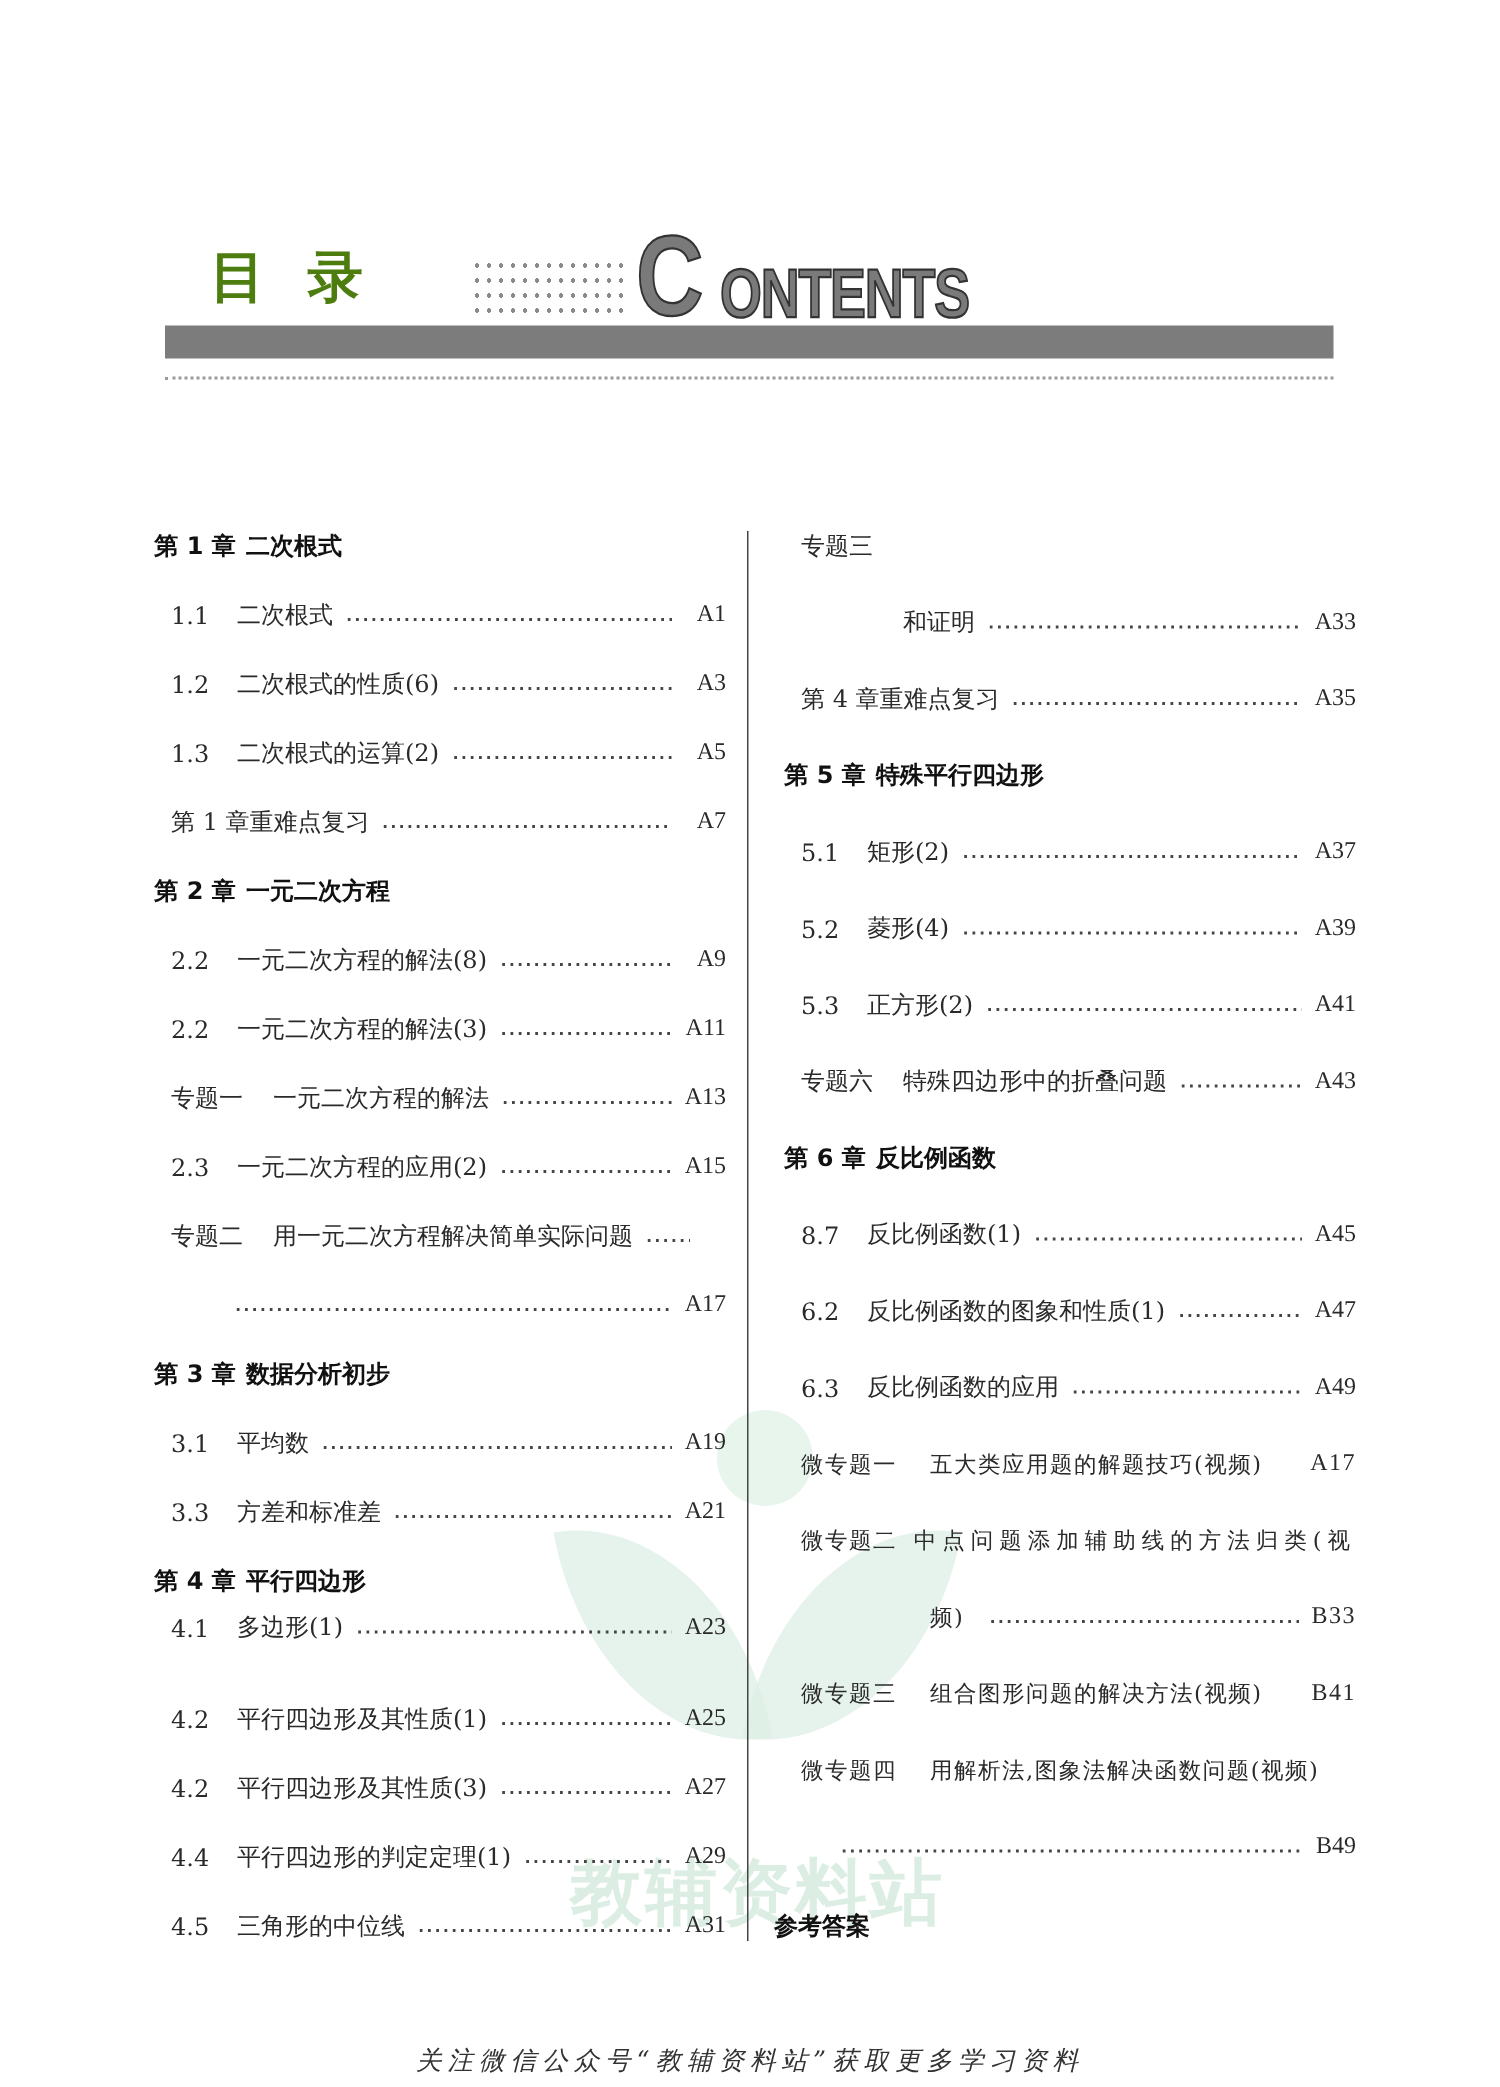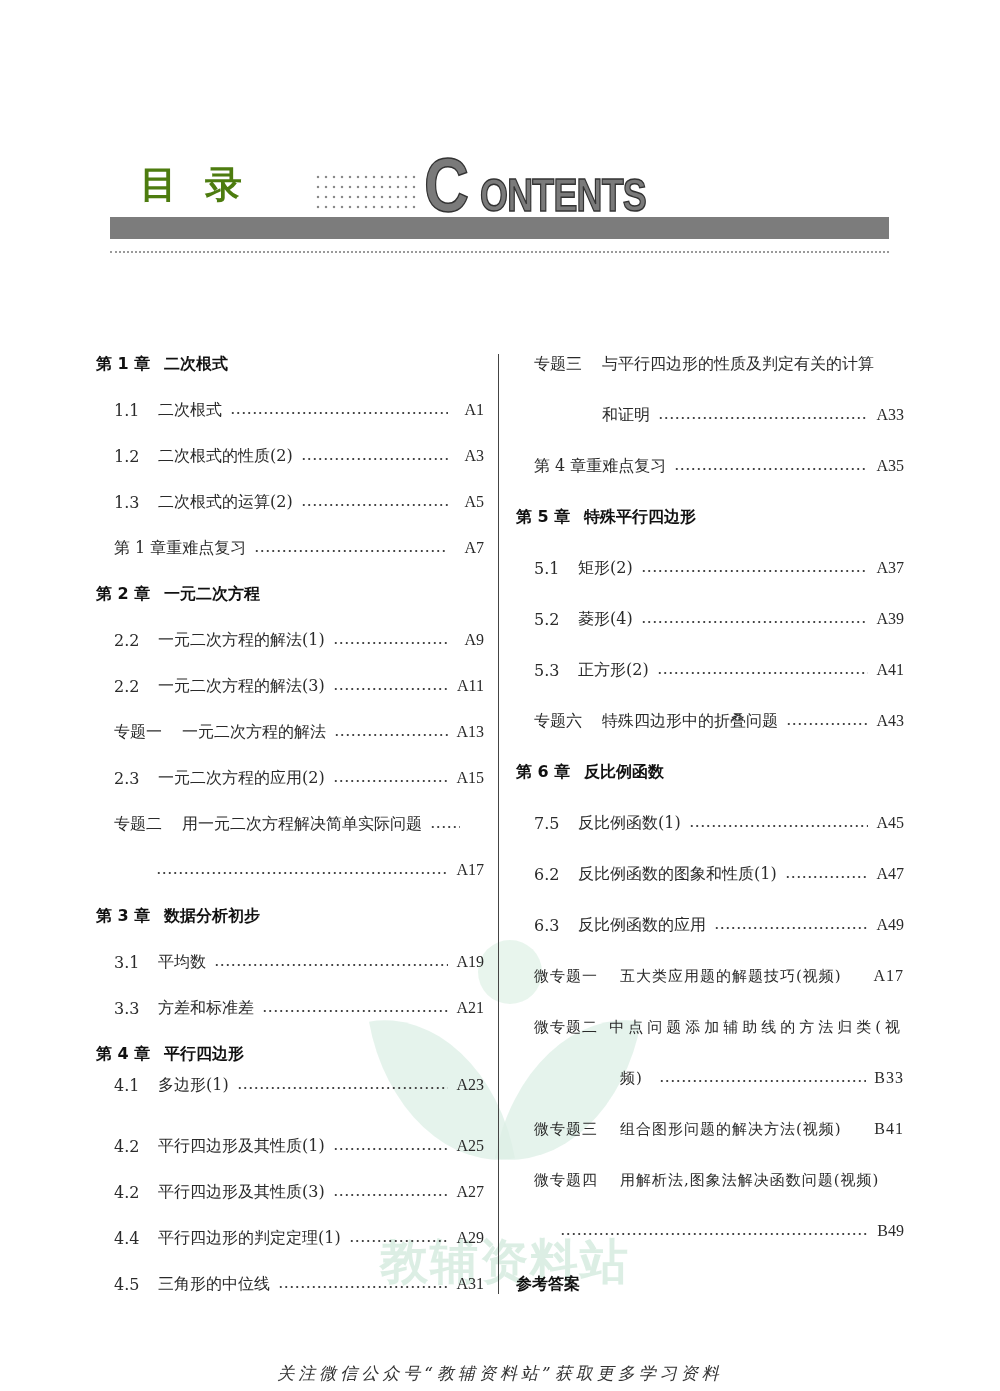--- a/index.html
+++ b/index.html
@@ -22,21 +22,21 @@
   .hdr-rule { position: absolute; left: 110px; top: 251px; width: 779px; height: 0; border-top: 2px dotted #9a9a9a; }
 
   
   .col { position: absolute; top: 340px; }
   .col-left { left: 96px; width: 388px; }
   .col-right { left: 516px; width: 388px; }
   .divider { position: absolute; left: 498px; top: 354px; width: 1px; height: 940px; background: #444; }
 
   .row { position: absolute; left: 0; right: 0; height: 24px; display: flex; align-items: center;
          font-size: 16px; white-space: nowrap; color: #2a2a2a; }
-  .row.chapter { font-family: "DejaVu Sans", sans-serif; font-weight: bold; font-size: 16px; color: #111; }
+  .row.chapter { font-family: "DejaVu Sans", sans-serif; font-weight: bold; font-size: 16px; color: #111; text-align: center; }
   .row .num { display: inline-block; width: 44px; }
   .row .title { flex: 0 0 auto; }
   .row .leader { flex: 1 1 auto; margin: 0 8px; height: 2px; align-self: center;
                  background-image: radial-gradient(circle, #444 0.9px, transparent 1.1px);
                  background-size: 5.5px 2px; background-repeat: repeat-x; margin-top: 6px; }
   .row .page { flex: 0 0 auto; font-family: "Liberation Serif", serif; font-size: 16px; min-width: 28px; text-align: right; }
   .row.micro { font-size: 15px; letter-spacing: 1px; }
   .row .ch-label { display: inline-block; width: 68px; }
 
   
@@ -82,21 +82,21 @@
     <span class="title">二次根式</span>
   </div>
   <div class="row" style="top:58px; padding-left:18px">
     <span class="num">1.1</span>
     <span class="title">二次根式</span>
     <span class="leader"></span>
     <span class="page">A1</span>
   </div>
   <div class="row" style="top:104px; padding-left:18px">
     <span class="num">1.2</span>
-    <span class="title">二次根式的性质(2)</span>
+    <span class="title">二次根式的性质(6)</span>
     <span class="leader"></span>
     <span class="page">A3</span>
   </div>
   <div class="row" style="top:150px; padding-left:18px">
     <span class="num">1.3</span>
     <span class="title">二次根式的运算(2)</span>
     <span class="leader"></span>
     <span class="page">A5</span>
   </div>
   <div class="row" style="top:196px; padding-left:18px">
@@ -104,21 +104,21 @@
     <span class="leader"></span>
     <span class="page">A7</span>
   </div>
 
   <div class="row chapter" style="top:242px">
     <span class="ch-label">第 2 章</span>
     <span class="title">一元二次方程</span>
   </div>
   <div class="row" style="top:288px; padding-left:18px">
     <span class="num">2.2</span>
-    <span class="title">一元二次方程的解法(1)</span>
+    <span class="title">一元二次方程的解法(8)</span>
     <span class="leader"></span>
     <span class="page">A9</span>
   </div>
   <div class="row" style="top:334px; padding-left:18px">
     <span class="num">2.2</span>
     <span class="title">一元二次方程的解法(3)</span>
     <span class="leader"></span>
     <span class="page">A11</span>
   </div>
   <div class="row" style="top:380px; padding-left:18px">
@@ -194,21 +194,20 @@
     <span class="leader"></span>
     <span class="page">A31</span>
   </div>
 </div>
 
 <div class="divider"></div>
 
 <div class="col col-right">
   <div class="row" style="top:12px; padding-left:18px">
     <span class="num" style="width:68px">专题三</span>
-    <span class="title">与平行四边形的性质及判定有关的计算</span>
   </div>
   <div class="row" style="top:63px; padding-left:86px">
     <span class="title">和证明</span>
     <span class="leader"></span>
     <span class="page">A33</span>
   </div>
   <div class="row" style="top:114px; padding-left:18px">
     <span class="title">第 4 章重难点复习</span>
     <span class="leader"></span>
     <span class="page">A35</span>
@@ -241,21 +240,21 @@
     <span class="title">特殊四边形中的折叠问题</span>
     <span class="leader"></span>
     <span class="page">A43</span>
   </div>
 
   <div class="row chapter" style="top:420px">
     <span class="ch-label">第 6 章</span>
     <span class="title">反比例函数</span>
   </div>
   <div class="row" style="top:471px; padding-left:18px">
-    <span class="num">7.5</span>
+    <span class="num">8.7</span>
     <span class="title">反比例函数(1)</span>
     <span class="leader"></span>
     <span class="page">A45</span>
   </div>
   <div class="row" style="top:522px; padding-left:18px">
     <span class="num">6.2</span>
     <span class="title">反比例函数的图象和性质(1)</span>
     <span class="leader"></span>
     <span class="page">A47</span>
   </div>

